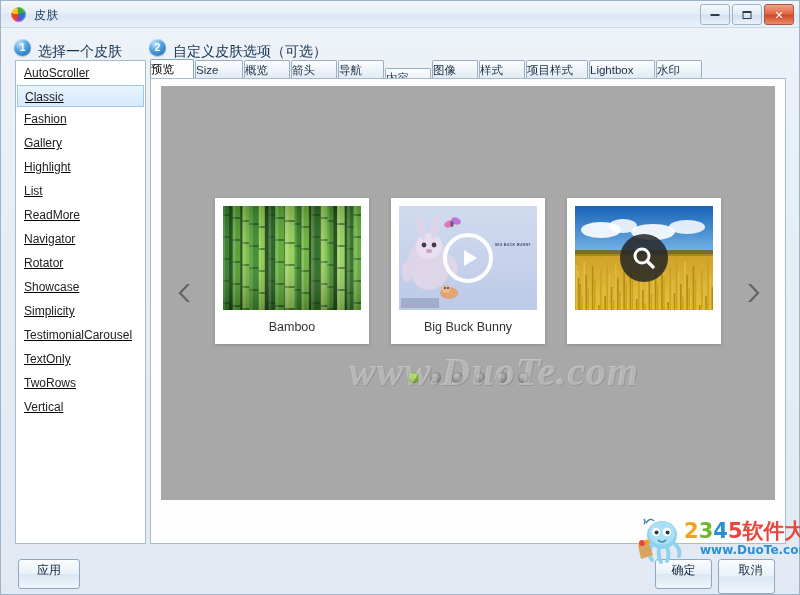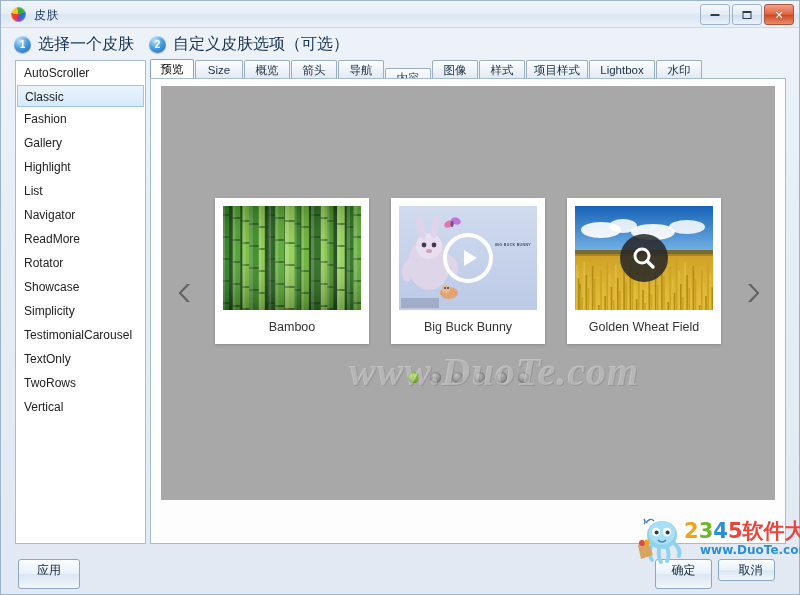--- a/index.html
+++ b/index.html
@@ -57,27 +57,28 @@
 
   
   .step{position:absolute;display:flex;align-items:center;gap:7px;}
   .step-num{
     width:17px;height:17px;border-radius:50%;flex:0 0 auto;
     background:radial-gradient(circle at 35% 28%,#bfe2ff 0%,#4a9fe0 45%,#1e62ad 100%);
     color:#fff;font-size:10px;font-weight:bold;
     display:flex;align-items:center;justify-content:center;
     box-shadow:0 1px 1px rgba(0,0,0,.25),inset 0 1px 1px rgba(255,255,255,.6);
   }
-  .step-label{font-size:16px;color:#163252;white-space:nowrap;}
+  .step-label{font-size:14px;color:#163252;white-space:nowrap;margin-top:9px;}
 
   
   .skin-list{
     position:absolute;left:15px;top:60px;width:131px;height:484px;
     background:#fff;border:1px solid #a8bcd0;box-sizing:border-box;
     overflow:hidden;
+    text-decoration:underline;
   }
   .skin-item{
     height:24px;line-height:24px;padding-left:8px;
     font-size:12px;color:#222;white-space:nowrap;cursor:default;
   }
   .skin-item.selected{
     background:linear-gradient(180deg,#e9f4fd 0%,#d6eafb 100%);
     border:1px solid #9cc9ea;height:22px;line-height:22px;
     box-sizing:border-box;margin:0 1px;padding-left:7px;
   }
@@ -92,21 +93,21 @@
   #apply-btn{position:absolute;left:18px;top:559px;width:62px;height:30px;line-height:20px;}
 
   
   .tabstrip{
     position:absolute;left:150px;top:60px;width:636px;height:19px;
   }
   .tab{
     position:absolute;top:0;height:19px;line-height:18px;
     border:1px solid #9aafc4;border-bottom:none;
     background:linear-gradient(180deg,#fcfdfe 0%,#edf2f8 55%,#e0e8f2 100%);
-    font-size:11.5px;color:#1b2f46;text-align:center;
+    font-size:11.5px;color:#1b2f46;
     box-sizing:border-box;cursor:default;white-space:nowrap;
     border-radius:2px 2px 0 0;
   }
   .tab.active{
     background:#fdfdfd;border-color:#8aa3bb;height:20px;line-height:19px;
     color:#000;font-weight:normal;
   }
   .tabpanel{
     position:absolute;left:150px;top:78px;width:636px;height:466px;
     background:#fdfdfd;border:1px solid #a8bcd0;box-sizing:border-box;
@@ -168,21 +169,21 @@
     width:11px;height:11px;border-radius:50%;
     background:radial-gradient(circle at 38% 30%,#c3c3c3 0%,#8f8f8f 60%,#777 100%);
     box-shadow:inset 0 0 2px rgba(0,0,0,.35);cursor:default;
   }
   .dot.active{
     background:radial-gradient(circle at 38% 30%,#c9ef7a 0%,#7dc12c 55%,#5aa114 100%);
   }
 
   
   #ok-btn{position:absolute;left:655px;top:559px;width:57px;height:30px;line-height:20px;}
-  #cancel-btn{position:absolute;left:718px;top:559px;width:57px;height:22px;line-height:20px;padding-left:8px;}
+  #cancel-btn{position:absolute;left:718px;top:559px;width:57px;height:35px;line-height:20px;padding-left:8px;}
 
   
   .wm-big{
     position:absolute;left:188px;top:262px;width:430px;
     font-family:"Liberation Serif","DejaVu Serif",serif;
     font-style:italic;font-weight:bold;font-size:40px;
     color:rgba(255,255,255,.30);
     text-shadow:1px 1px 0 rgba(90,90,90,.22);
     letter-spacing:1px;pointer-events:none;user-select:none;
     white-space:nowrap;
@@ -242,22 +243,22 @@
     <div class="step-label">自定义皮肤选项（可选）</div>
   </div>
 
   <div class="skin-list" id="skin-list">
       <div class="skin-item">AutoScroller</div>
       <div class="skin-item selected">Classic</div>
       <div class="skin-item">Fashion</div>
       <div class="skin-item">Gallery</div>
       <div class="skin-item">Highlight</div>
       <div class="skin-item">List</div>
+      <div class="skin-item">ReadMore</div>
       <div class="skin-item">Navigator</div>
-      <div class="skin-item">ReadMore</div>
       <div class="skin-item">Rotator</div>
       <div class="skin-item">Showcase</div>
       <div class="skin-item">Simplicity</div>
       <div class="skin-item">TestimonialCarousel</div>
       <div class="skin-item">TextOnly</div>
       <div class="skin-item">TwoRows</div>
       <div class="skin-item">Vertical</div>
     </div>
 
   <div class="btn" id="apply-btn">应用</div>
@@ -538,21 +539,20 @@
               <rect x="0.700000000000017" y="59" width="1.6" height="45" fill="#e0bc3c"></rect>
               <rect x="2.8000000000000114" y="72" width="1.6" height="32" fill="#b38c14"></rect>
               <rect x="4.900000000000006" y="85" width="1.6" height="19" fill="#caa31e"></rect>
     <rect y="44" width="138" height="6" fill="rgba(90,80,40,.35)"></rect>
             </svg><div class="zoom-badge">
               <svg width="26" height="26" viewBox="0 0 26 26">
                 <circle cx="11" cy="11" r="7" fill="none" stroke="#fff" stroke-width="3"></circle>
                 <line x1="16" y1="16" x2="22" y2="22" stroke="#fff" stroke-width="3.4" stroke-linecap="round"></line>
               </svg>
             </div></div>
-          <div class="card-title">Golden Wheat Field</div>
         </div>
       </div>
 
     <div class="dots" id="dots">
         <div class="dot active"></div>
         <div class="dot"></div>
         <div class="dot"></div>
         <div class="dot"></div>
         <div class="dot"></div>
         <div class="dot"></div>

